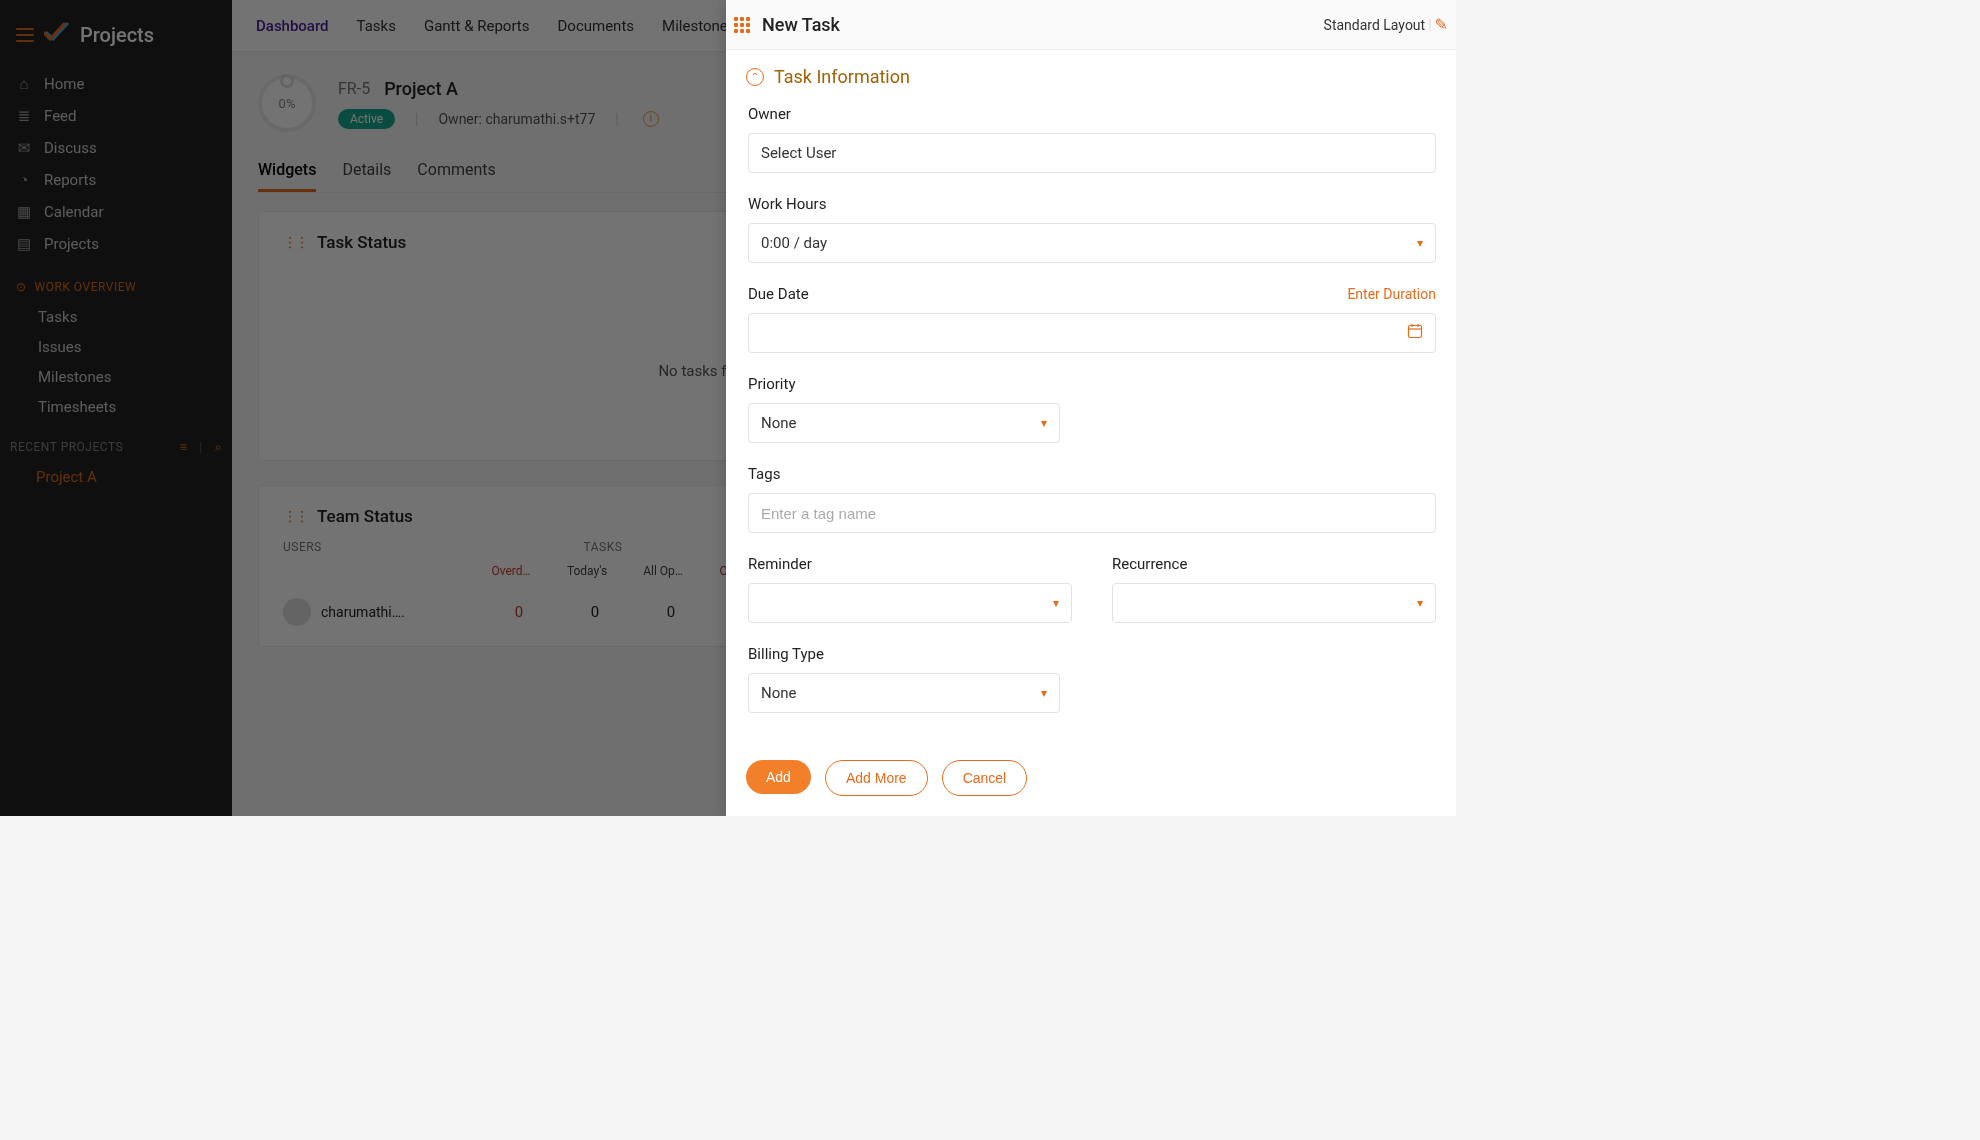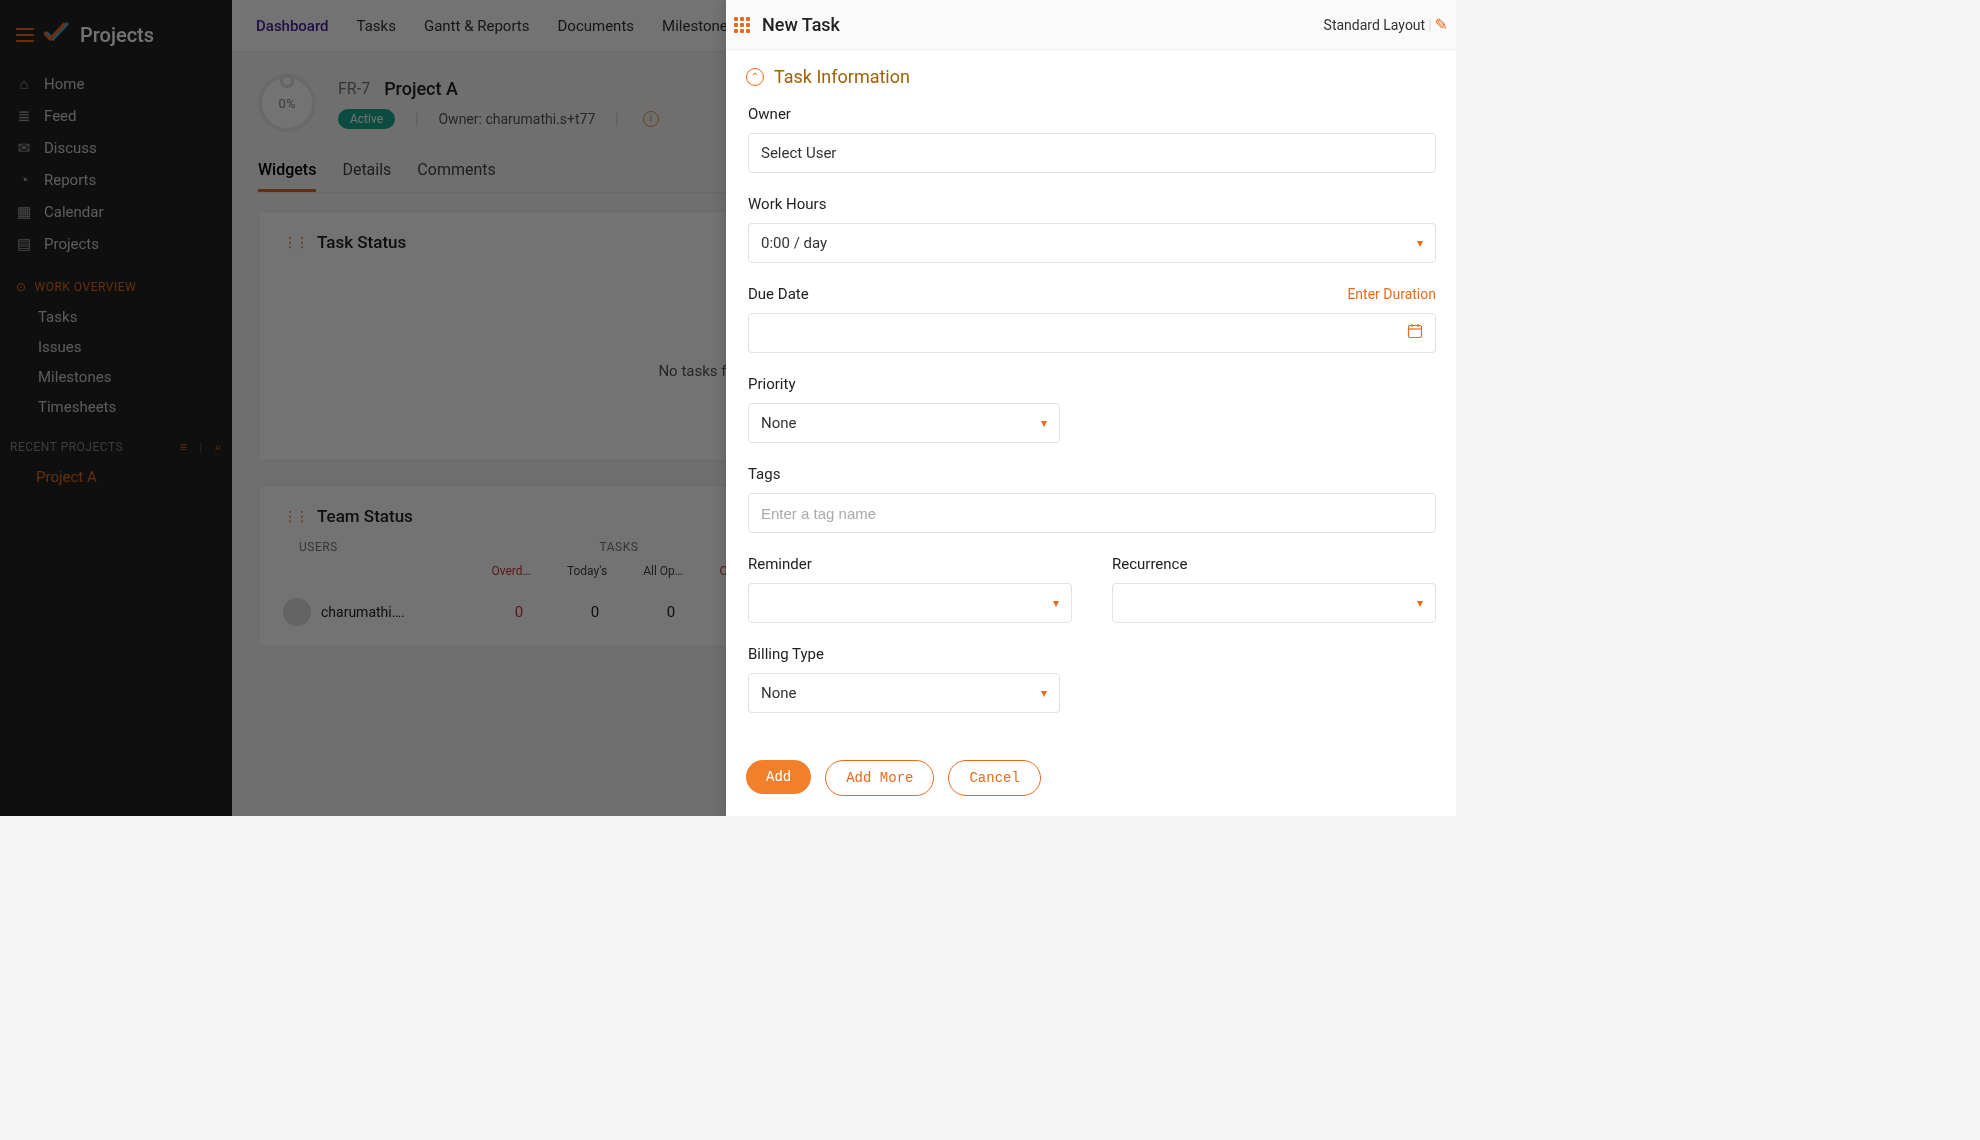--- a/index.html
+++ b/index.html
@@ -127,21 +127,21 @@
     width:24px; height:14px; border:2px solid #5bb9b0; border-bottom:none; border-radius:8px 8px 0 0; background:#f5fdfc;
   }
   .clip-check { position:absolute; top:18px; left:18px; color:#c96a5a; font-size:24px; }
   .empty-text { color:#555; font-size:15px; }
   .add-pill {
     background:#e86b1c; color:#fff; border:none; padding:8px 20px;
     border-radius:20px; font-size:14px; cursor:pointer;
   }
 
   .team-table-head { display:flex; color:#777; font-size:12px; padding:14px 0 10px; letter-spacing:.5px; }
-  .th-users { width:200px;margin-left:16px; }
+  .th-users { width:200px; }
   .th-tasks { width:240px; text-align:center; }
   .th-rest  { width:40px; text-align:center; }
   .subhead-row { display:flex; padding-left:200px; font-size:12px; color:#444; gap:20px; }
   .subhead-row span { width:56px; overflow:hidden; text-overflow:ellipsis; white-space:nowrap; text-align:center; }
   .subhead-row .danger { color:#c43a2f; }
   .team-row { display:flex; align-items:center; padding:20px 0 0; gap:0; }
   .avatar { width:28px; height:28px; border-radius:50%; background:#ddd; margin-right:10px; }
   .user-name { width:160px; overflow:hidden; text-overflow:ellipsis; white-space:nowrap; font-size:14px; }
   .cell { width:76px; text-align:center; font-size:15px; }
   .cell.danger { color:#c43a2f; }
@@ -209,21 +209,21 @@
 
   .half-select { width: 312px; }
 
   .panel-footer {
     padding: 14px 20px 20px;
     display:flex; gap:14px;
     background:#fff;
   }
   .btn {
     height:34px; padding:17px 20px; border-radius:18px; font-size:14px;
-    cursor:pointer; display:inline-flex; align-items:center; justify-content:center;font-family:Liberation Mono, monospace;
+    cursor:pointer; display:inline-flex; align-items:center; justify-content:center;
   }
   .btn-primary { background:#f27f2a; color:#fff; border:none; }
   .btn-outline { background:#fff; color:#e86b1c; border:1.5px solid #e86b1c; }
 
 </style>
 </head>
 <body>
 
 <div class="app">
   <aside class="sidebar">
@@ -296,21 +296,21 @@
       <div class="topnav-item">Gantt &amp; Reports</div>
       <div class="topnav-item">Documents</div>
       <div class="topnav-item">Milestones</div>
     </div>
 
     <div class="content">
       <div class="project-header">
         <div class="progress-circle">0%</div>
         <div>
           <div class="project-title-row">
-            <span class="project-code">FR-7</span>
+            <span class="project-code">FR-5</span>
             <span class="project-name">Project A</span>
           </div>
           <div style="display:flex;align-items:center;gap:14px;margin-top:10px;">
             <span class="status-chip">Active</span>
             <span class="sep">|</span>
             <span class="owner-line">
               <span>Owner:</span>
               <span>charumathi.s+t77</span>
             </span>
             <span class="sep">|</span>

